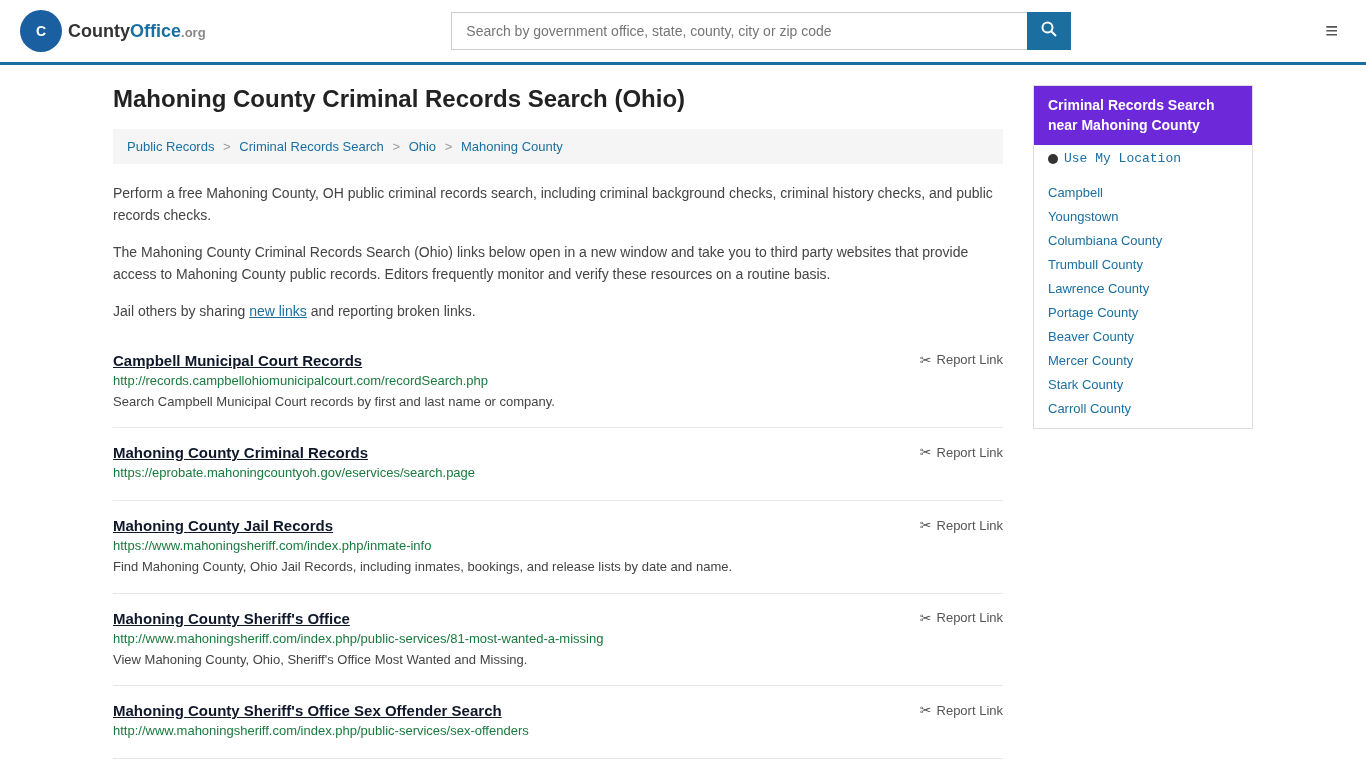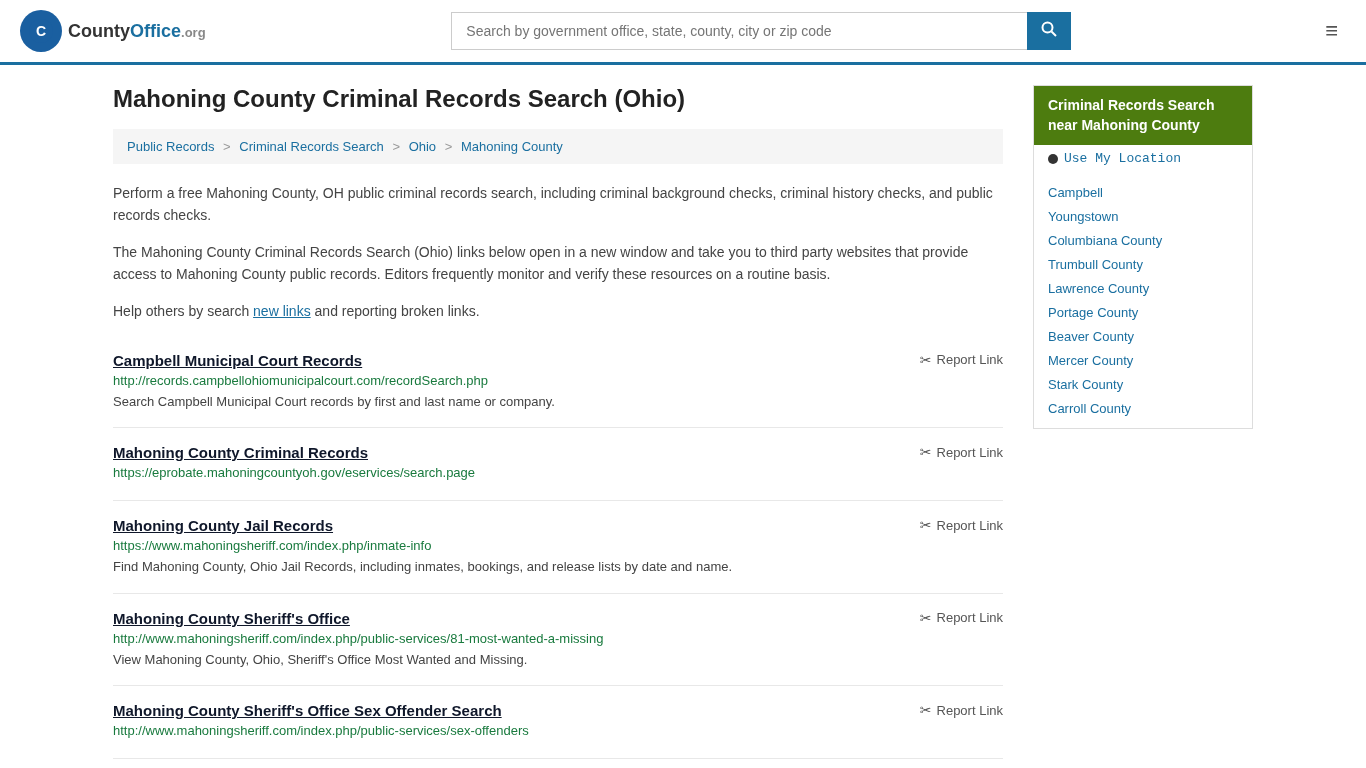--- a/index.html
+++ b/index.html
@@ -147,21 +147,21 @@
     
     #right-panel {
       width: 220px;
       flex-shrink: 0;
     }
     .sidebar-box {
       border: 1px solid #ddd;
       margin-bottom: 20px;
     }
     .sidebar-header {
-      background: #4d7c0f;
+      background: #6d28d9;
       color: white;
       padding: 10px 14px;
       font-size: 14px;
       font-weight: bold;
       line-height: 1.4;
     }
     .sidebar-list {
       list-style: none;
       padding: 8px 0;
     }
@@ -259,21 +259,21 @@
       <a href="#">Criminal Records Search</a>
       <span> &gt; </span>
       <a href="#">Ohio</a>
       <span> &gt; </span>
       <a href="#">Mahoning County</a>
     </div>
 
     <p class="intro-text">Perform a free Mahoning County, OH public criminal records search, including criminal background checks, criminal history checks, and public records checks.</p>
     <p class="intro-text">The Mahoning County Criminal Records Search (Ohio) links below open in a new window and take you to third party websites that provide access to Mahoning County public records. Editors frequently monitor and verify these resources on a routine basis.</p>
     <p class="intro-text">
-      <span>Help others by search </span><a href="#">new links</a><span> and reporting broken links.</span>
+      <span>Jail others by sharing </span><a href="#">new links</a><span> and reporting broken links.</span>
     </p>
 
     <div id="records-list">
 
       <div class="record-item">
         <div class="record-header">
           <a class="record-title" href="#">Campbell Municipal Court Records</a>
           <div class="report-link">
             <span class="report-icon">✂</span>
             <span>Report Link</span>

